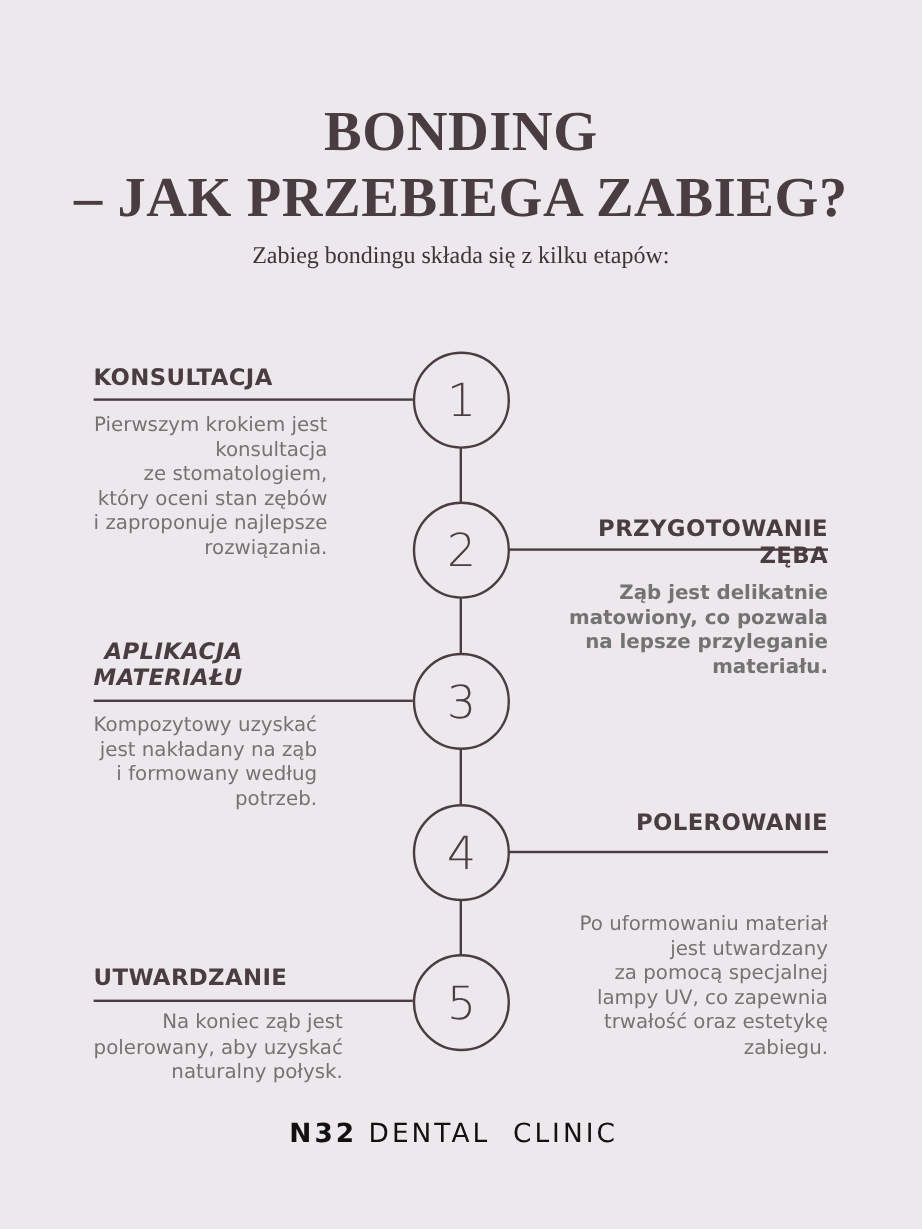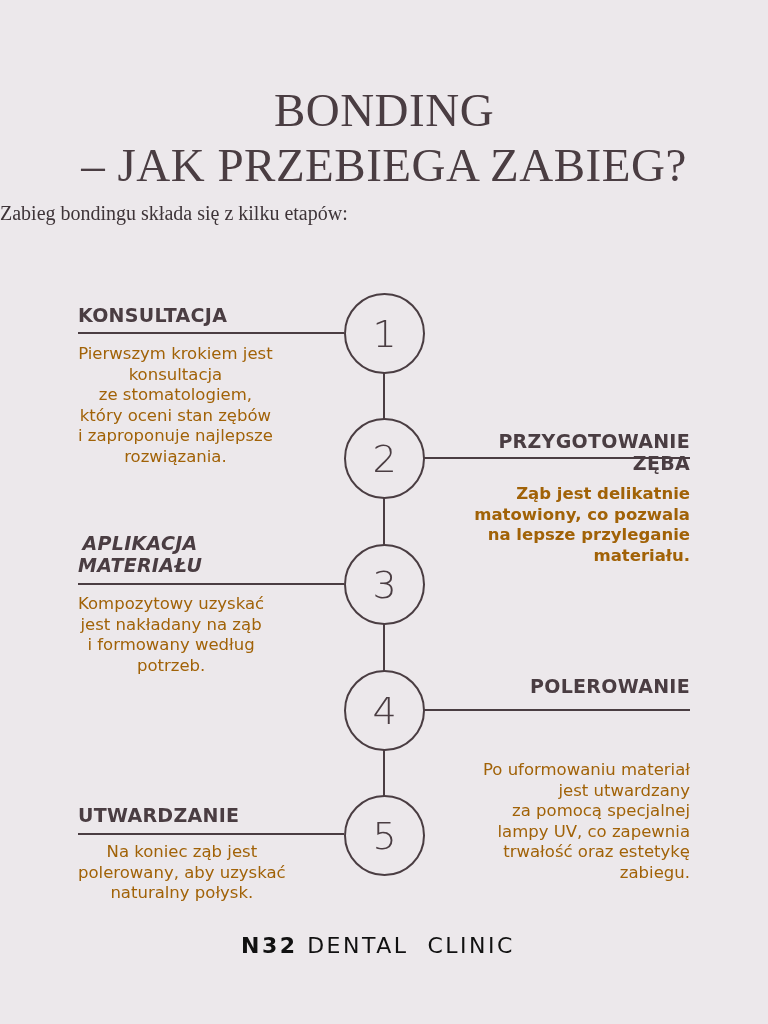--- a/index.html
+++ b/index.html
@@ -7,49 +7,49 @@
       width: 768px; height: 1024px; overflow: hidden;
       background: #ece8eb;
       color: #4a3d42;
       font-family: "DejaVu Sans", sans-serif;
       position: relative;
     }
     .title {
       position: absolute; left: 0; width: 768px; text-align: center;
       font-family: "Liberation Serif", "DejaVu Serif", serif;
       color: #4a3d42; font-size: 47px; line-height: 54px; margin: 0;
-      font-weight: normal; letter-spacing: 0.5px;
+      font-weight: bold; letter-spacing: 0.5px;
     }
     .title.l1 { top: 83px; }
     .title.l2 { top: 138px; }
     .subtitle {
-      position: absolute; top: 202px; left: 0; width: 768px; text-align: left;
+      position: absolute; top: 202px; left: 0; width: 768px; text-align: center;
       font-family: "Liberation Serif", "DejaVu Serif", serif;
       font-size: 20px; color: #3e3438;
     }
     .vline {
       position: absolute; left: 383px; width: 2px; background: #4a3d42;
     }
     .circle {
       position: absolute; width: 81px; height: 81px; border: 2px solid #4a3d42;
       border-radius: 50%; background: #ece8eb; box-sizing: border-box;
       display: flex; align-items: center; justify-content: center;
       font-size: 38px; font-weight: 300; color: #4a3d42;
       font-family: "DejaVu Sans", sans-serif;
     }
     .hline { position: absolute; height: 2px; background: #4a3d42; }
     .heading {
       position: absolute; font-weight: bold; font-size: 19px; line-height: 22px;
       color: #4a3d42; letter-spacing: 0.3px; white-space: pre-line;
     }
     .desc {
-      position: absolute; font-size: 16.5px; line-height: 20.5px; color: #a16207;
+      position: absolute; font-size: 16.5px; line-height: 20.5px; color: #737373;
       white-space: pre-line;
     }
-    .left { left: 78px; text-align: center; }
+    .left { left: 78px; text-align: right; }
     .right { right: 78px; text-align: right; }
     .footer {
       position: absolute; top: 933px; left: 0; width: 756px; text-align: center;
       font-size: 22px; letter-spacing: 2.5px; color: #111;
     }
     .footer b { font-weight: bold; }
   </style>
 </head>
 <body>
 

